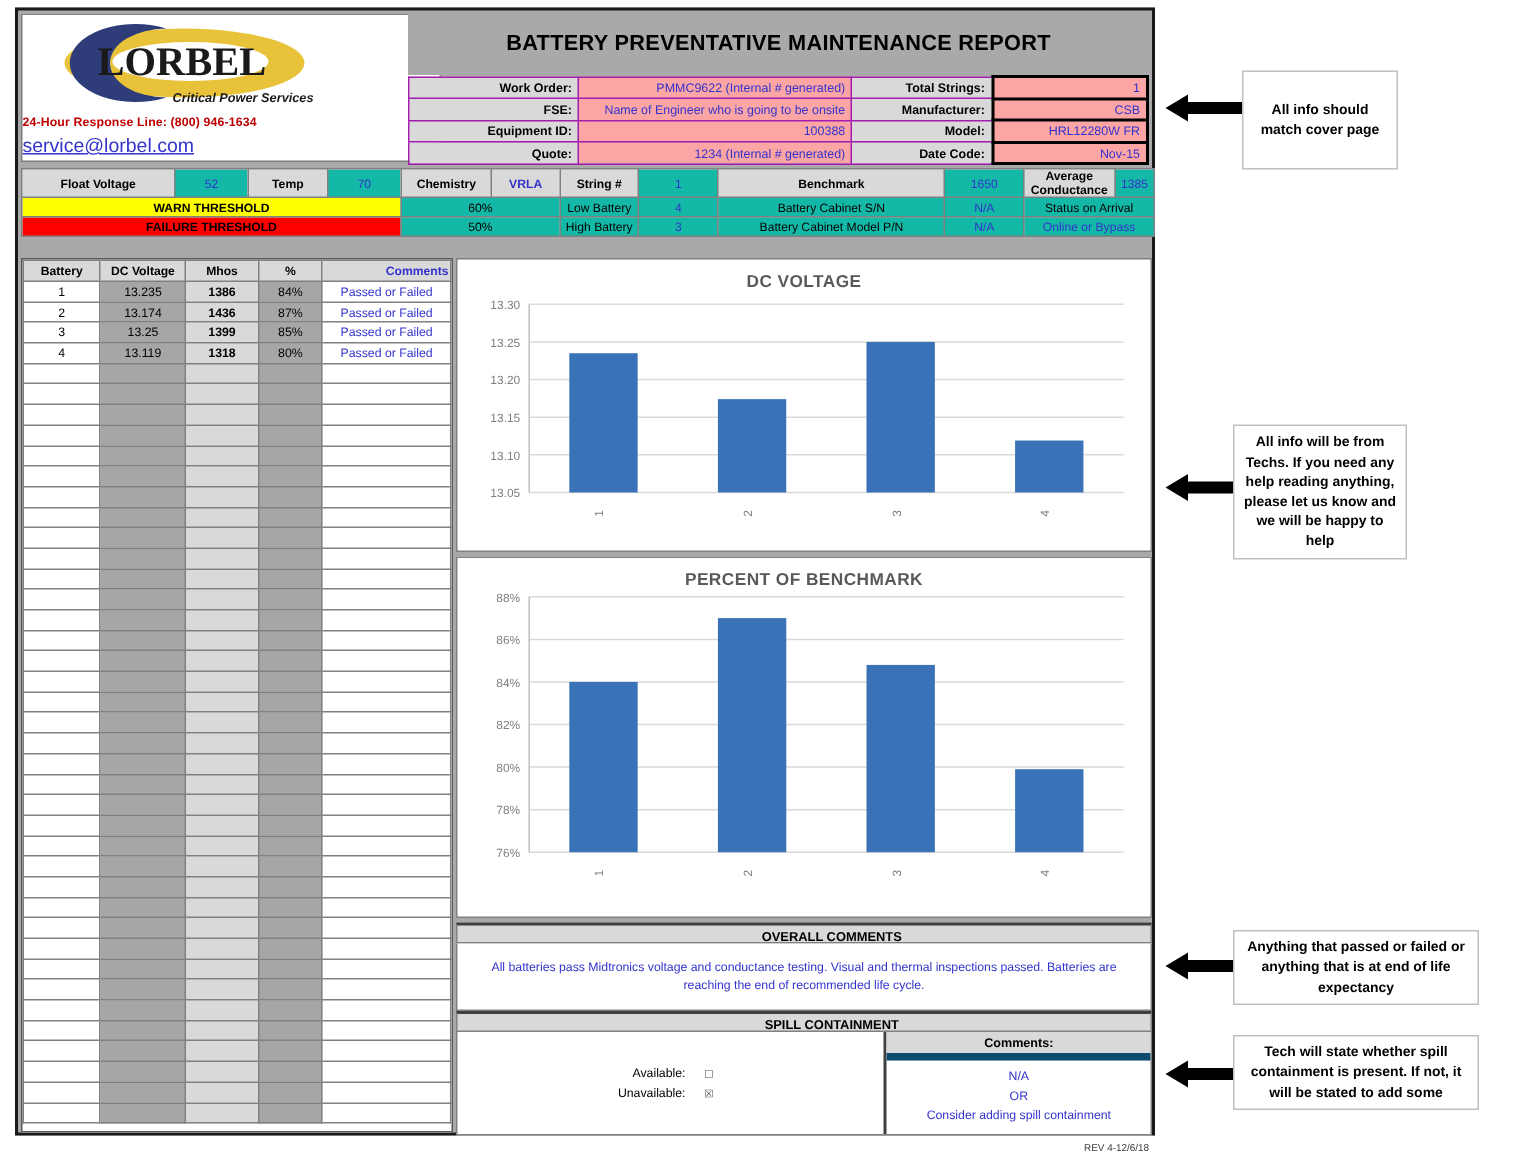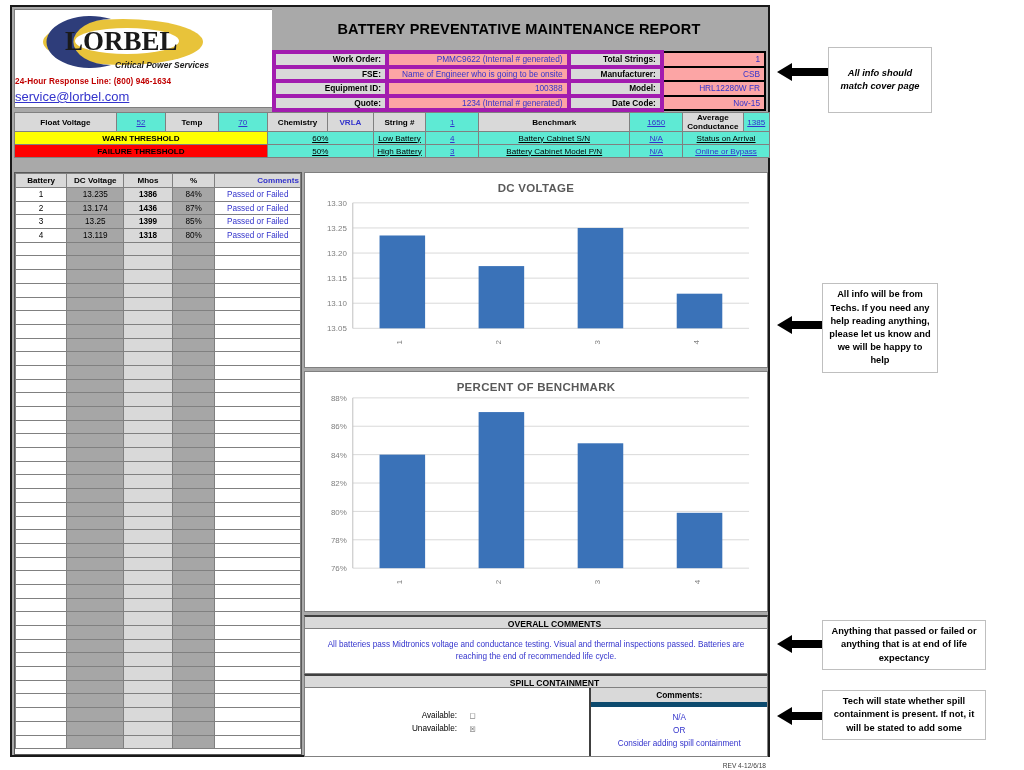--- a/index.html
+++ b/index.html
@@ -13,34 +13,34 @@
   .topband{position:absolute;left:0;top:0;width:756px;height:103px;}
   .logobox{position:absolute;left:2px;top:2px;width:280px;height:99px;background:#fff;border:1px solid #7f7f7f;box-sizing:border-box;
            display:flex;flex-direction:column;align-items:flex-start;justify-content:flex-start;}
   .logo-svg{margin-top:4px;}
   .resp{color:#c00000;font-size:8.2px;font-weight:bold;margin-top:1px;letter-spacing:.1px;}
   .mail{color:#3333cc;font-size:13px;text-decoration:underline;margin-top:3px;}
 
   .hdrright{position:absolute;left:260px;top:2px;width:494px;height:99px;}
   .rpt-title{height:41px;line-height:41px;text-align:center;font-size:14.5px;font-weight:bold;letter-spacing:.2px;background:#a9a9a9;}
   .hdrtbl{width:100%;border-collapse:collapse;table-layout:fixed;}
-  .hdrtbl td{height:14.5px;font-size:8.3px;border:4px solid #a21caf;padding:0 4px;box-sizing:border-box;}
+  .hdrtbl td{height:14.5px;font-size:8.3px;border:1px solid #a21caf;padding:0 4px;box-sizing:border-box;}
   .lbl{background:#d9d9d9;text-align:right;font-weight:bold;color:#000;}
   .val{background:#fca5a5;text-align:right;color:#3333cc;}
   .thickbox{border:2px solid #000 !important;}
 
   
   .params{position:absolute;left:2px;top:105px;width:756px;}
   .ptbl{width:100%;border-collapse:collapse;table-layout:fixed;background:#fff;}
   .ptbl td{height:13px;font-size:8.1px;border:1px solid #808080;padding:0 2px;box-sizing:border-box;text-align:center;}
   .pgray{background:#d9d9d9;font-weight:bold;}
   .pblue{color:#3333cc;}
   .warn{background:#ffff00;font-weight:bold;color:#000;}
   .fail{background:#ff0000;font-weight:bold;color:#000;}
-  .pwhite{background:#5eead4;text-decoration:underline;}
+  .pwhite{background:#14b8a6;}
 
   
   .btblwrap{position:absolute;left:2px;top:165px;width:288px;height:583px;background:#fff;border:1px solid #595959;box-sizing:border-box;}
   .btbl{width:100%;border-collapse:collapse;table-layout:fixed;}
   .btbl th{height:14px;font-size:8.1px;font-weight:bold;background:#d9d9d9;border:1px solid #808080;box-sizing:border-box;}
   .btbl td{height:13.7px;font-size:8.2px;border:1px solid #808080;box-sizing:border-box;text-align:center;padding:0;}
   .c-batt{width:18%;background:#fff;}
   .c-dcv{width:20%;background:#a6a6a6;}
   .c-mhos{width:17%;background:#d9d9d9;font-weight:bold;}
   .c-pct{width:15%;background:#a6a6a6;}
@@ -554,21 +554,21 @@
         </div>
       </div>
 
       <div class="rev">REV 4-12/6/18</div>
     </div>
   </div>
 
   <svg class="arrow" style="left:776px;top:62px;" viewBox="0 0 52 20">
     <path d="M52 6 H16 V1 L1 10 L16 19 V14 H52 Z" fill="#000"></path>
   </svg>
-  <div class="callout" style="left:828px;top:47px;width:104px;height:66px;font-style:italic;">All info should match cover page</div>
+  <div class="callout" style="left:828px;top:47px;width:104px;height:66px;">All info should match cover page</div>
 
   <svg class="arrow" style="left:776px;top:315px;" viewBox="0 0 52 20">
     <path d="M52 6 H16 V1 L1 10 L16 19 V14 H52 Z" fill="#000"></path>
   </svg>
   <div class="callout" style="left:822px;top:283px;width:116px;height:90px;">All info will be from Techs. If you need any help reading anything, please let us know and we will be happy to help</div>
 
   <svg class="arrow" style="left:776px;top:634px;" viewBox="0 0 52 20">
     <path d="M52 6 H16 V1 L1 10 L16 19 V14 H52 Z" fill="#000"></path>
   </svg>
   <div class="callout" style="left:822px;top:620px;width:164px;height:50px;">Anything that passed or failed or anything that is at end of life expectancy</div>

